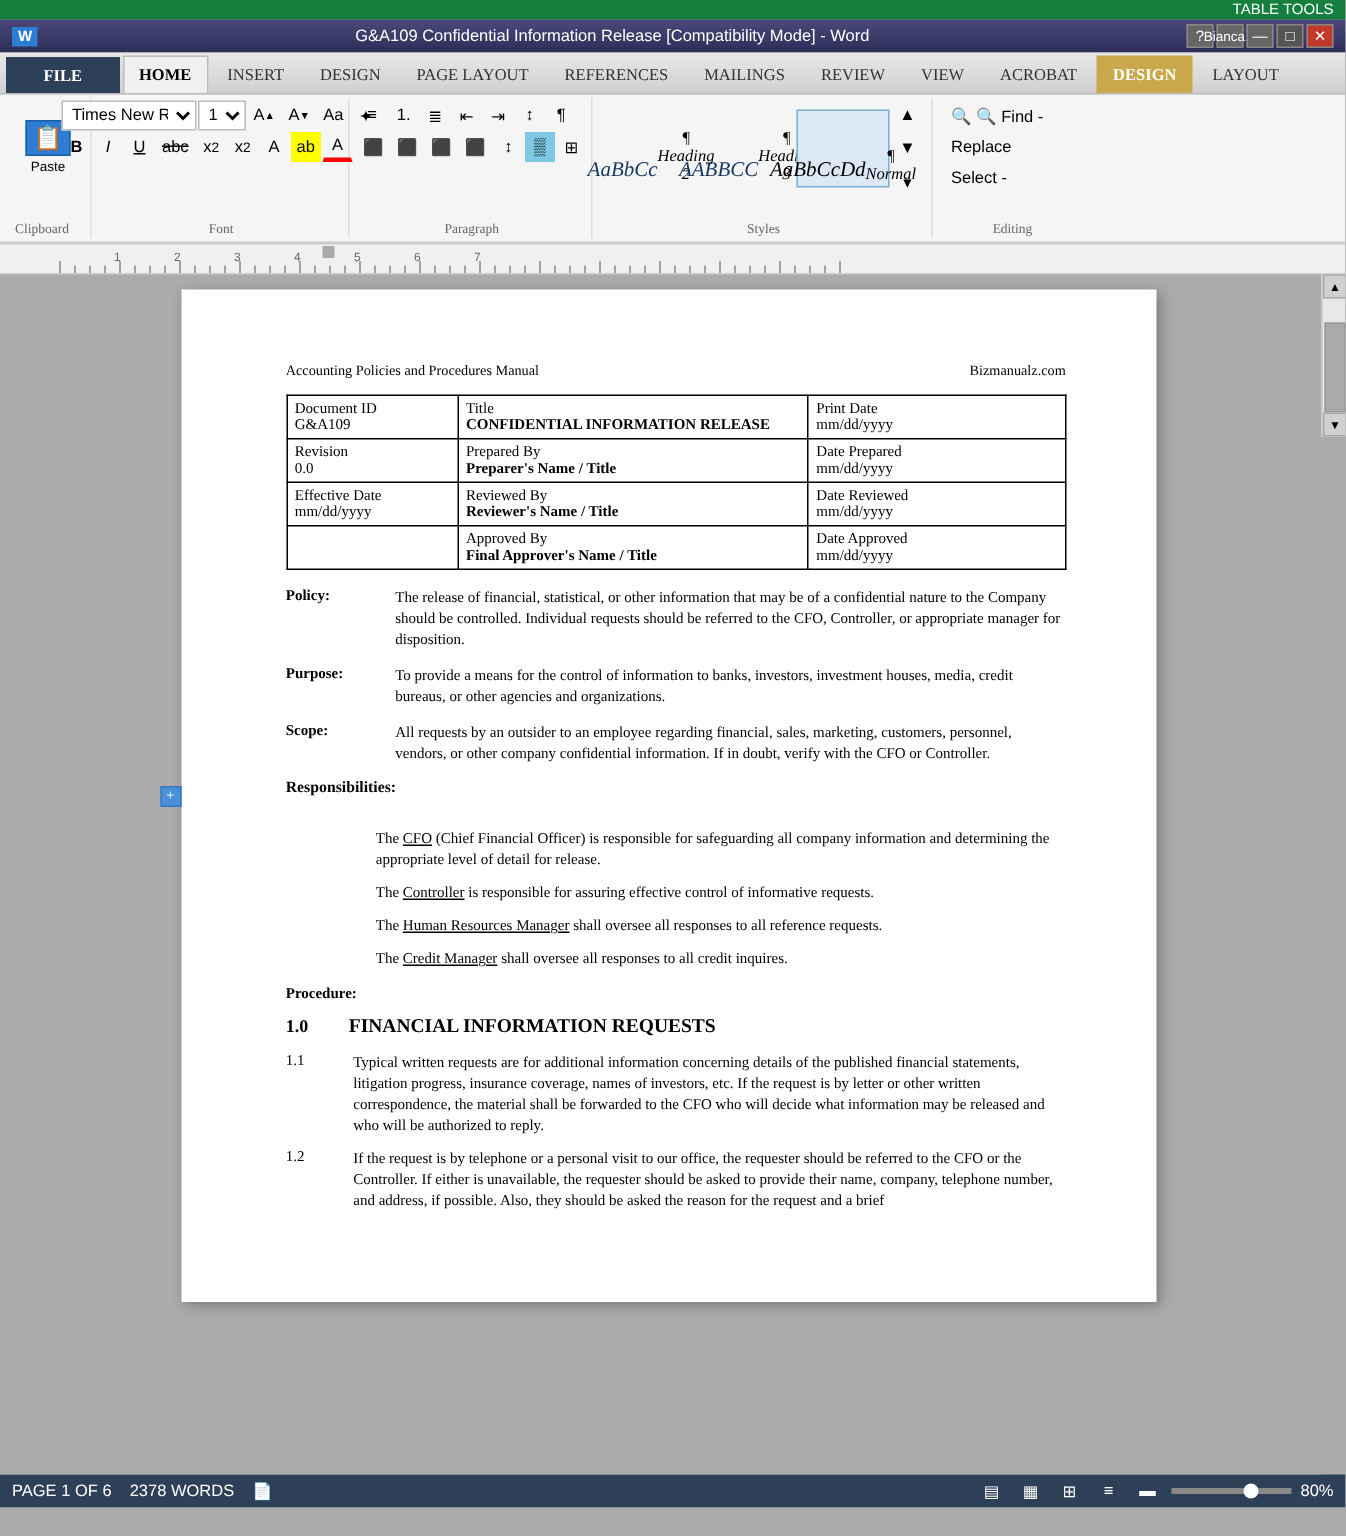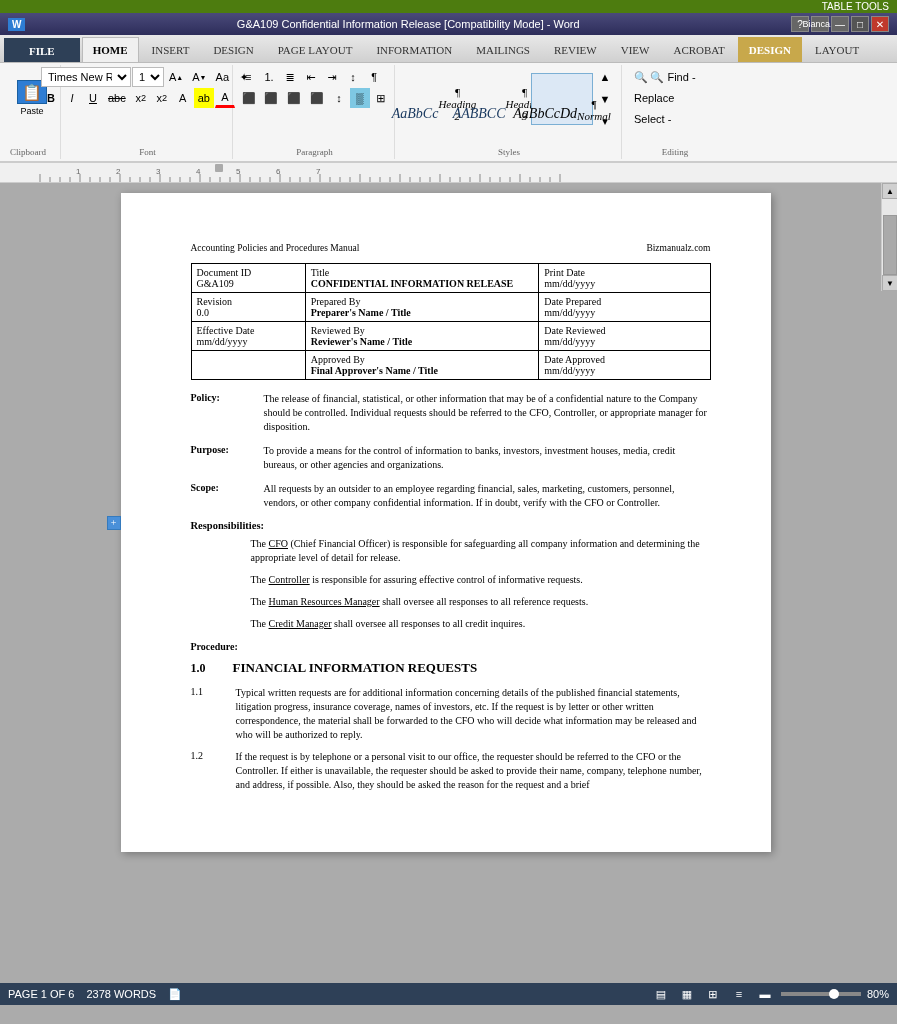--- a/index.html
+++ b/index.html
@@ -270,21 +270,21 @@
     }
     .doc-table td {
       border: 1px solid #000;
       padding: 3px 5px;
       vertical-align: top;
     }
     .doc-table .bold-text { font-weight: bold; }
     
     .section { margin-bottom: 10px; }
     
-    .responsibilities-header { font-weight: bold; margin-bottom: 6px; }
+    .responsibilities-header { font-weight: bold; margin-bottom: 22px; }
     
     .resp-para { margin-bottom: 8px; margin-left: 60px; font-size: 10px; }
     
     .underline-text { text-decoration: underline; }
     
     .procedure-header { font-weight: bold; margin-bottom: 8px; font-size: 10px; }
     
     .numbered-section {
       display: flex;
       gap: 20px;
@@ -325,21 +325,21 @@
       position: absolute;
       width: 10px; height: 10px;
       background: white;
       border-radius: 50%;
       top: -3px;
       left: 60%;
     }
     
     
     .table-tools-header {
-      background: #4d7c0f;
+      background: #15803d;
       color: white;
       font-size: 10px;
       text-align: right;
       padding: 1px 8px;
       font-family: Arial, sans-serif;
     }
     
     .add-btn {
       position: absolute;
       left: -14px;
@@ -406,21 +406,21 @@
   <div class="ribbon-tab">
       <span>INSERT</span>
     </div>
   <div class="ribbon-tab">
       <span>DESIGN</span>
     </div>
   <div class="ribbon-tab">
       <span>PAGE LAYOUT</span>
     </div>
   <div class="ribbon-tab">
-      <span>INFORMATION</span>
+      <span>REFERENCES</span>
     </div>
   <div class="ribbon-tab">
       <span>MAILINGS</span>
     </div>
   <div class="ribbon-tab">
       <span>REVIEW</span>
     </div>
   <div class="ribbon-tab">
       <span>VIEW</span>
     </div>

